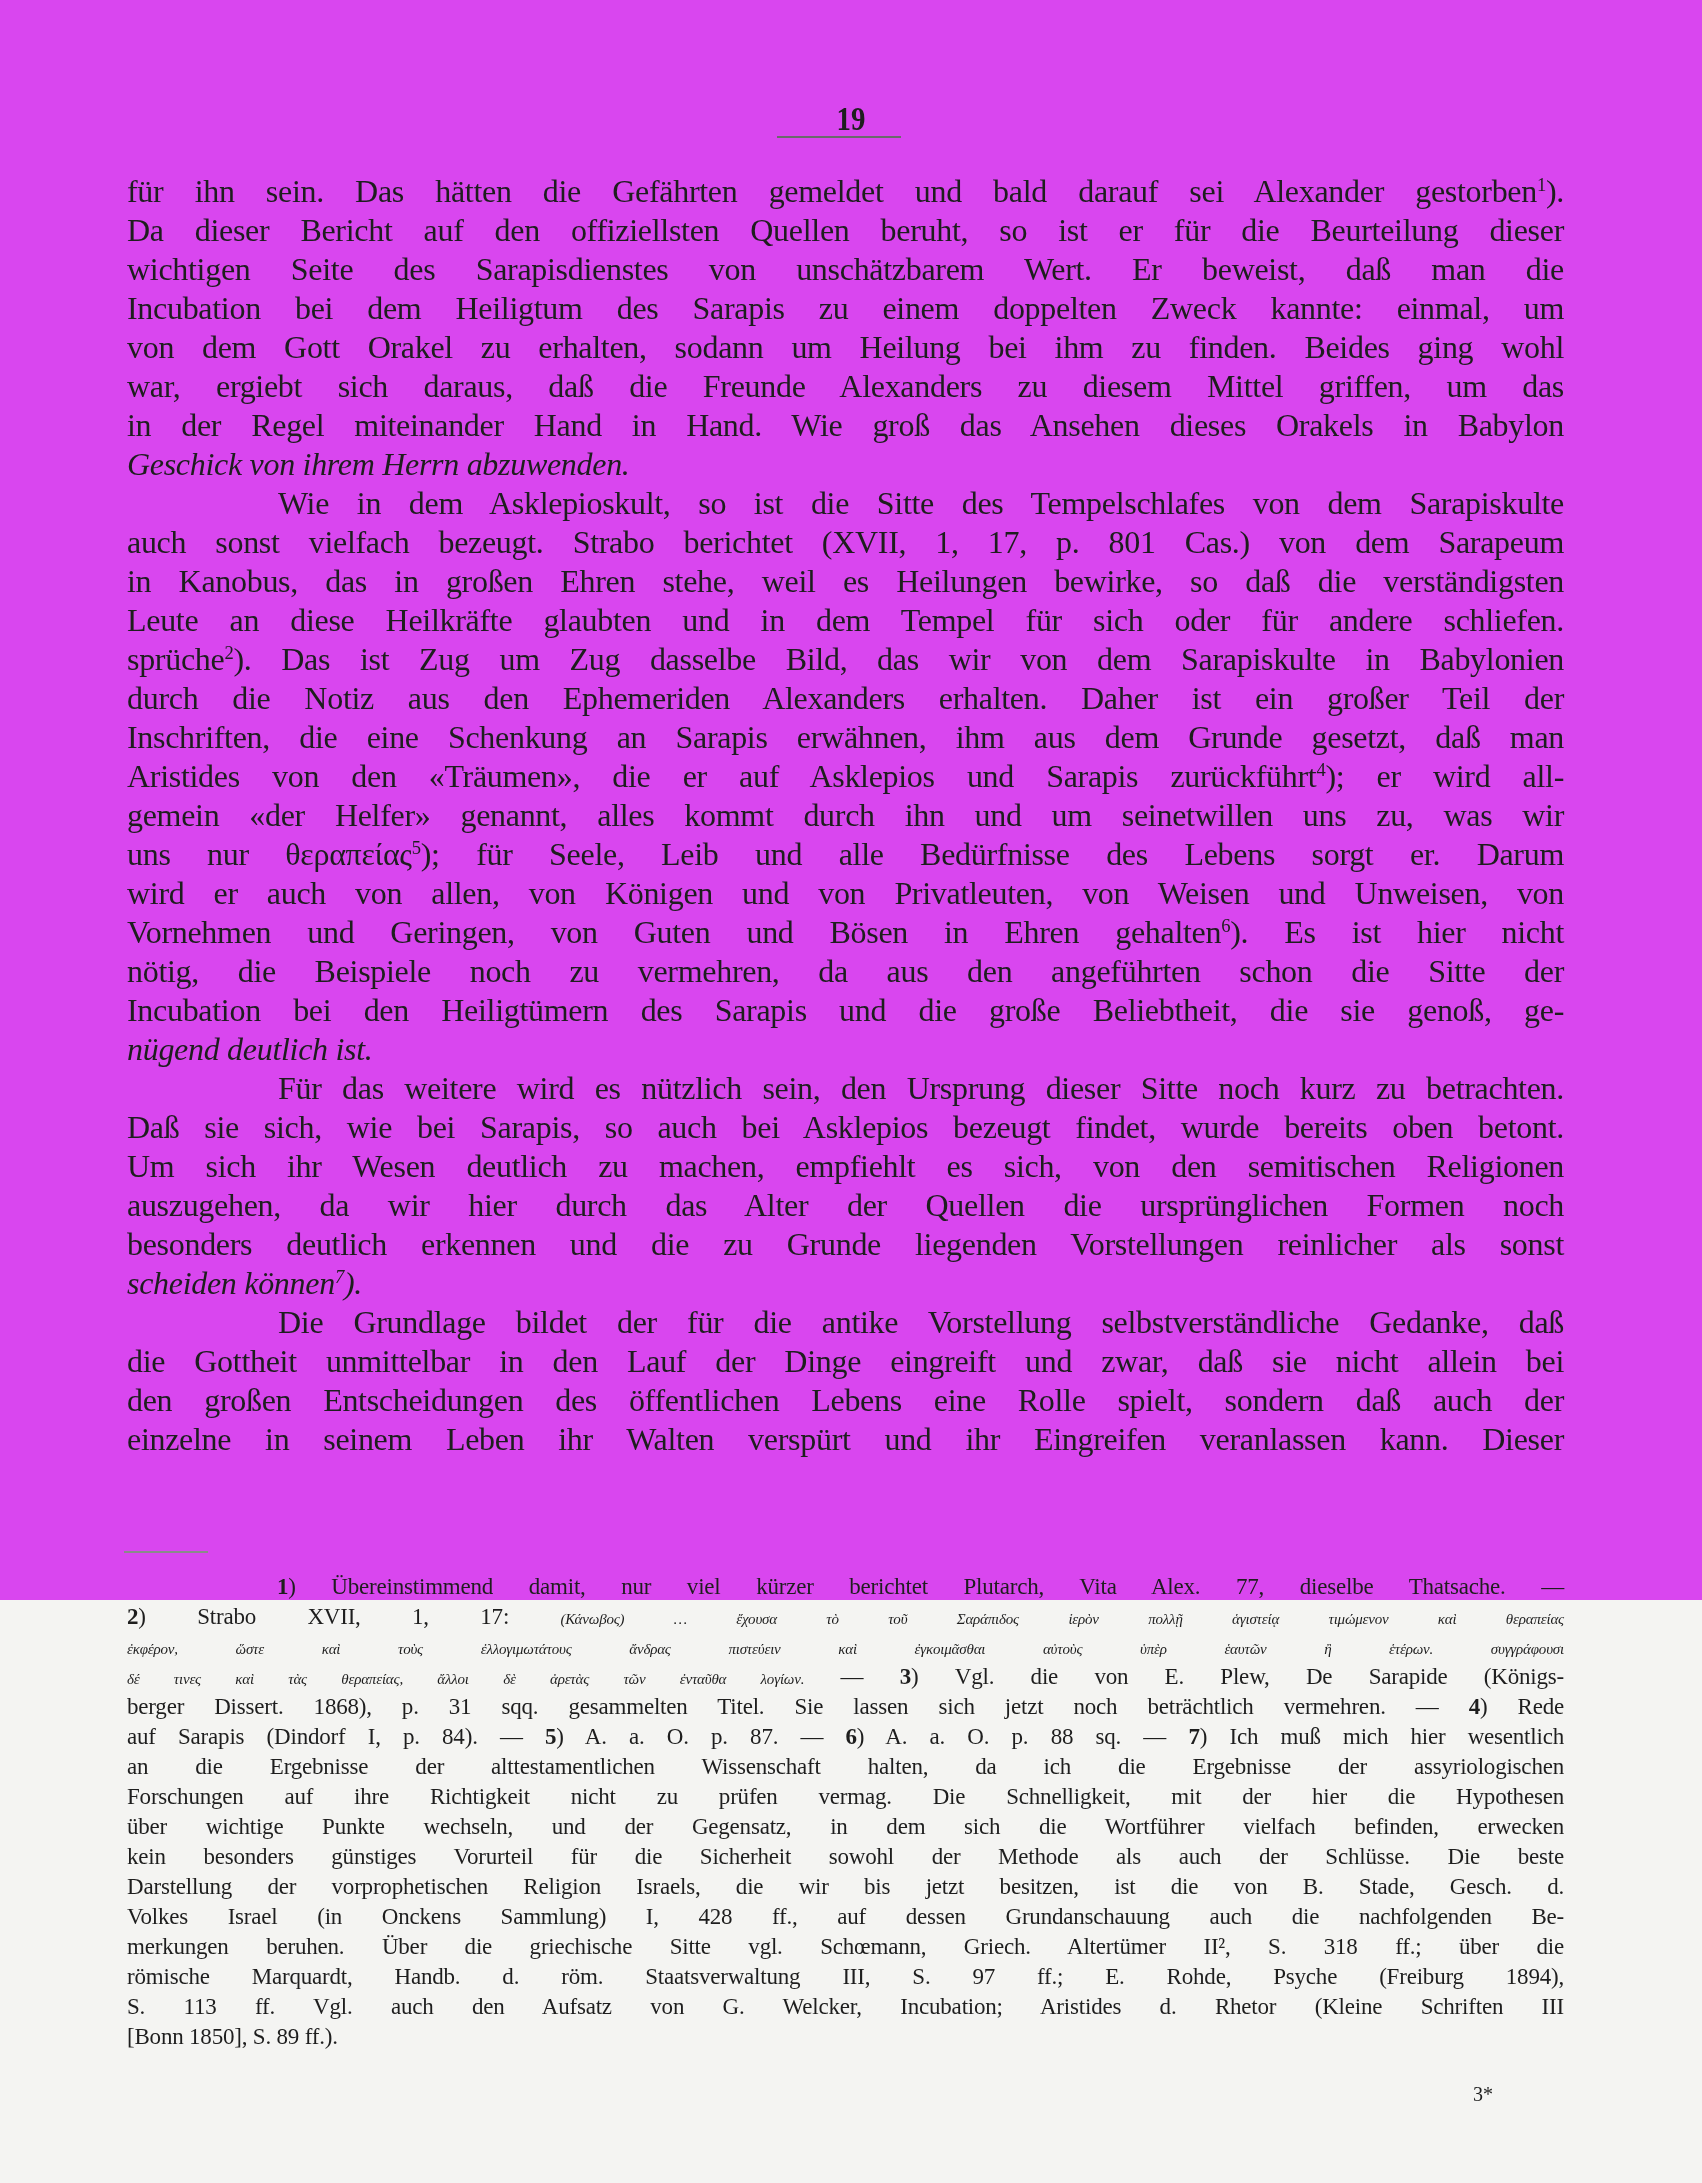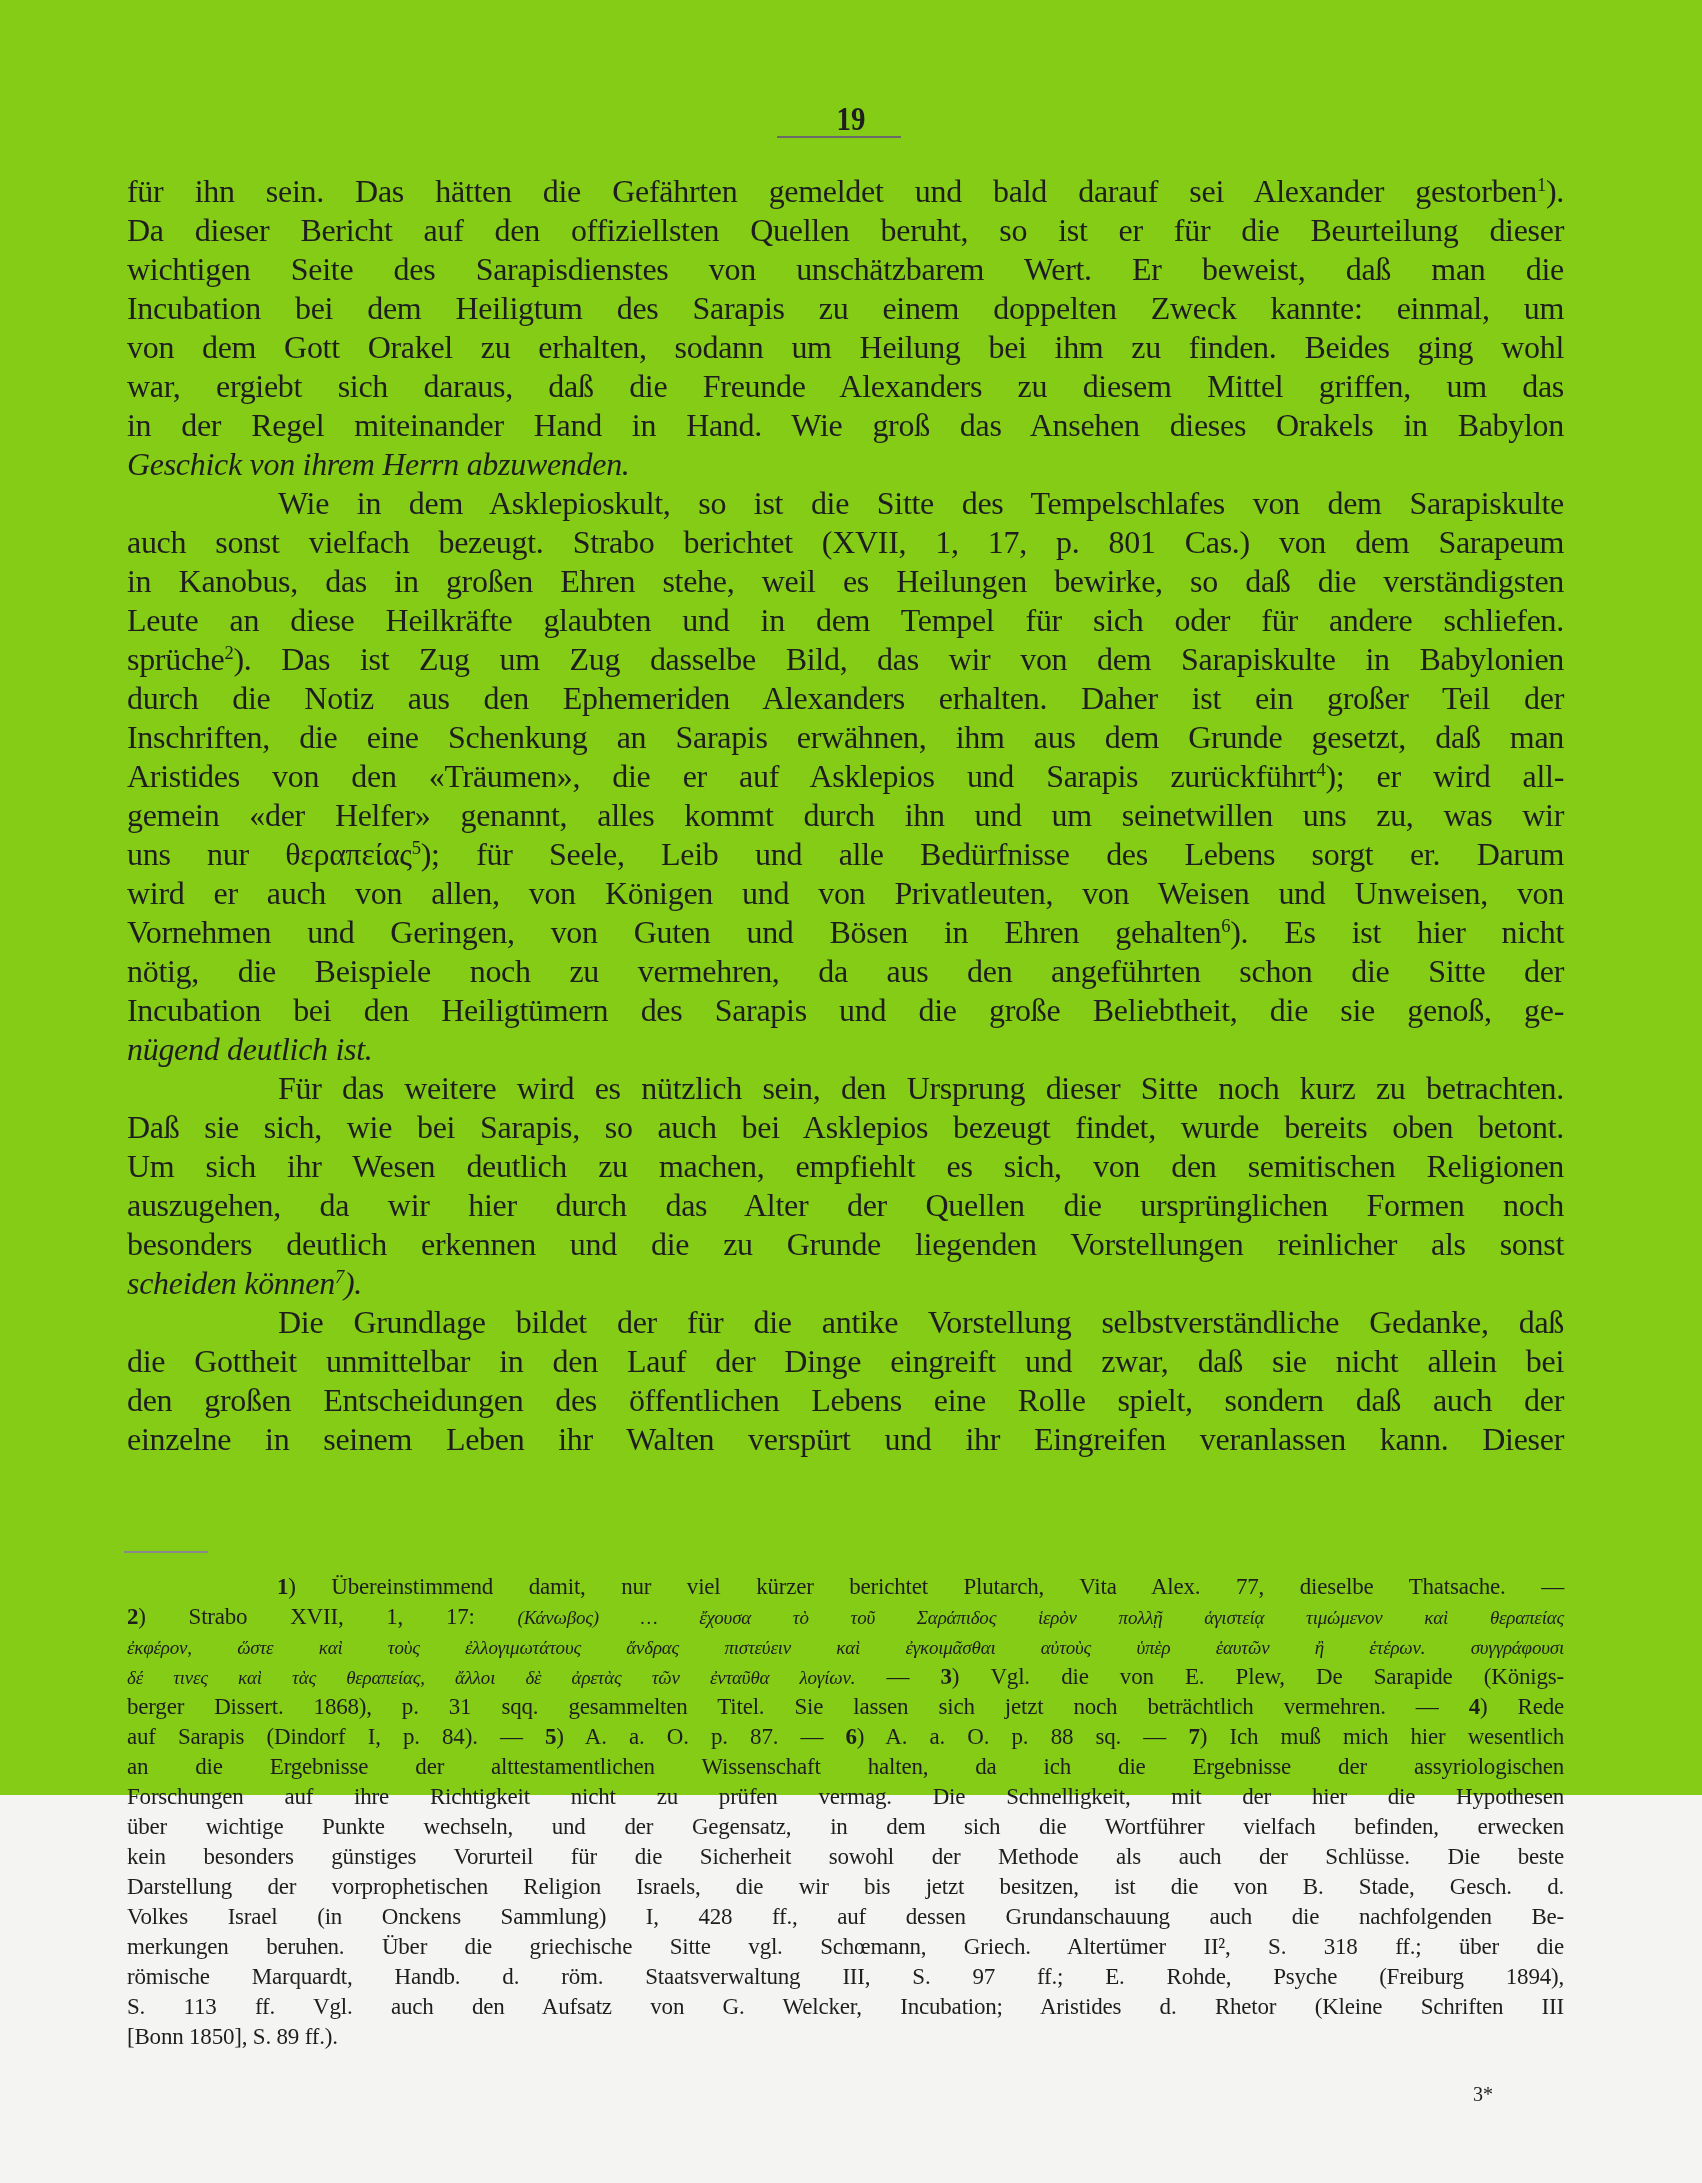--- a/index.html
+++ b/index.html
@@ -12,22 +12,22 @@
     height: 2183px;
     position: relative;
     overflow: hidden;
     font-family: "Liberation Serif", "DejaVu Serif", serif;
     color: #1e1e1e;
   }
   .page {
     position: absolute;
     left: 0; top: 0;
     width: 1702px;
-    height: 1795px;
-    background: #84cc16;
+    height: 1600px;
+    background: #d946ef;
   }
   .header {
     position: absolute;
     left: 0; right: 0;
     top: 102px;
     text-align: center;
   }
   .page-number {
     font-size: 34px;
     font-weight: bold;
@@ -89,21 +89,21 @@
     line-height: 30px;
     font-size: 23px;
     white-space: nowrap;
     text-align: justify;
     text-align-last: justify;
     letter-spacing: -0.2px;
   }
   .fline.last { text-align-last: left; }
   .fline.indent { padding-left: 150px; }
   .fn-num { font-weight: bold; }
-  .greek { font-style: italic; font-size: 19px; margin-top: 36px; }
+  .greek { font-style: italic; font-size: 15px; margin-top: 36px; }
   .signature {
     position: absolute;
     left: 1473px;
     top: 2083px;
     font-size: 20px;
   }
 </style>
 </head>
 <body>
 

